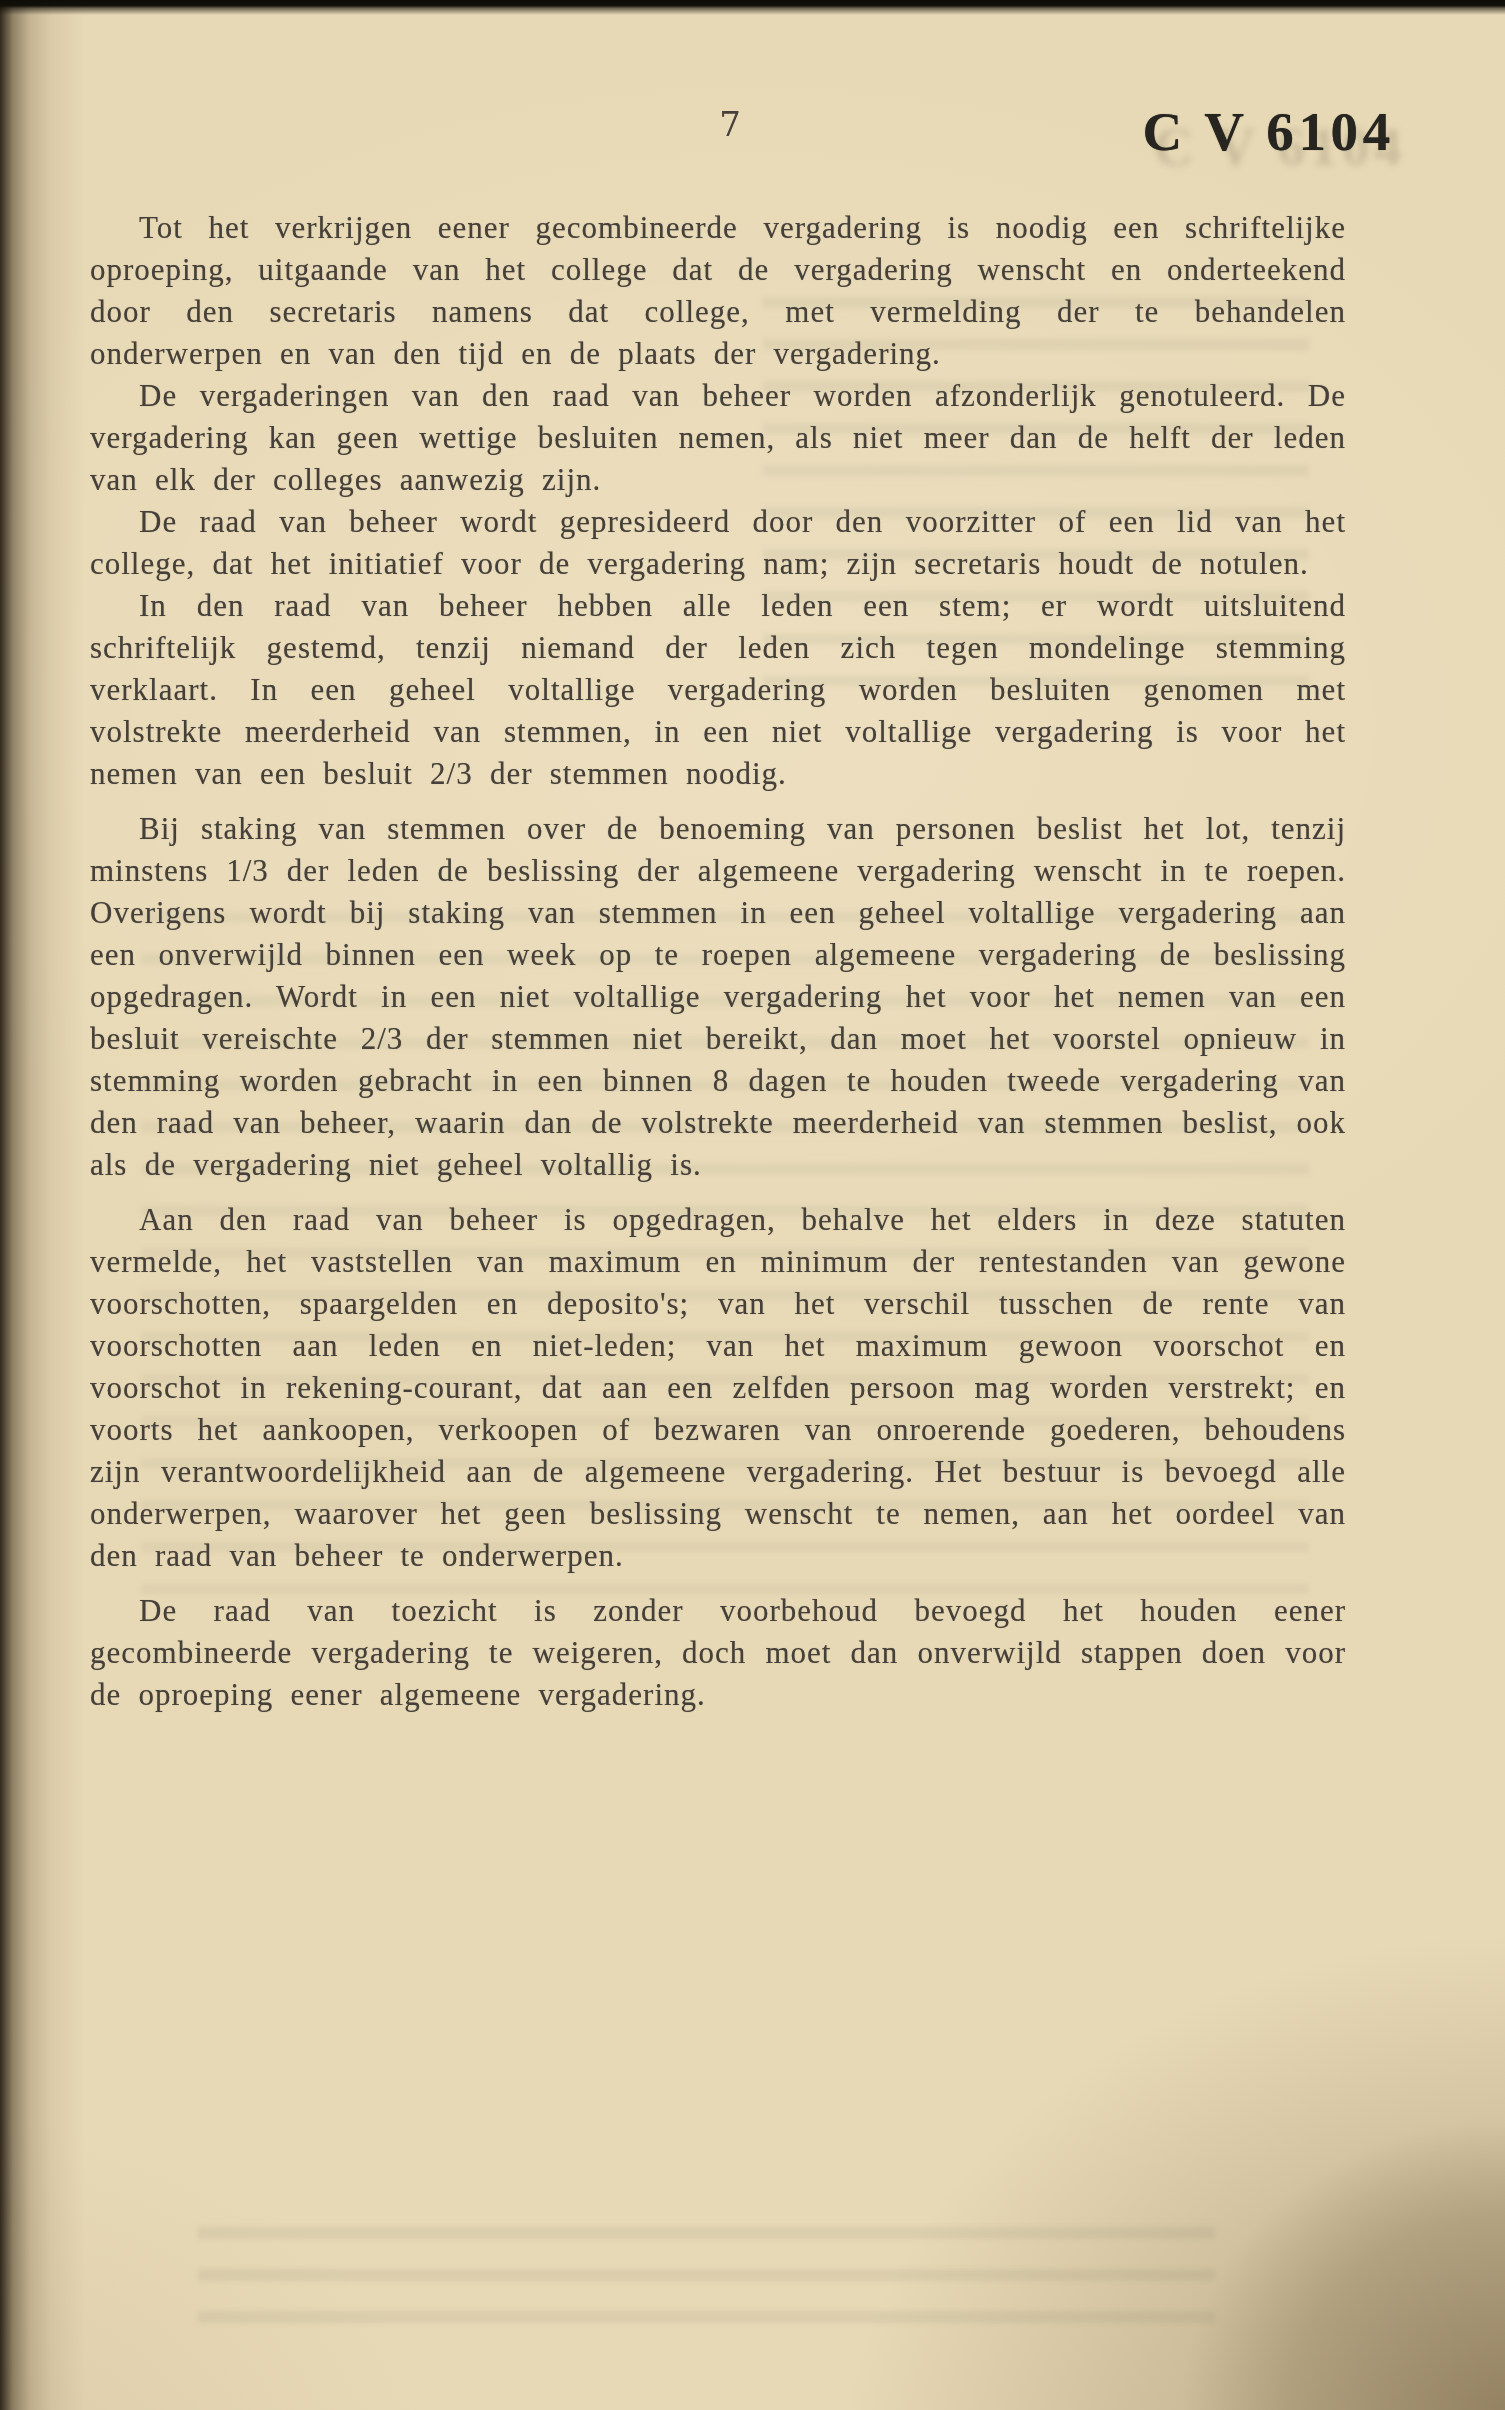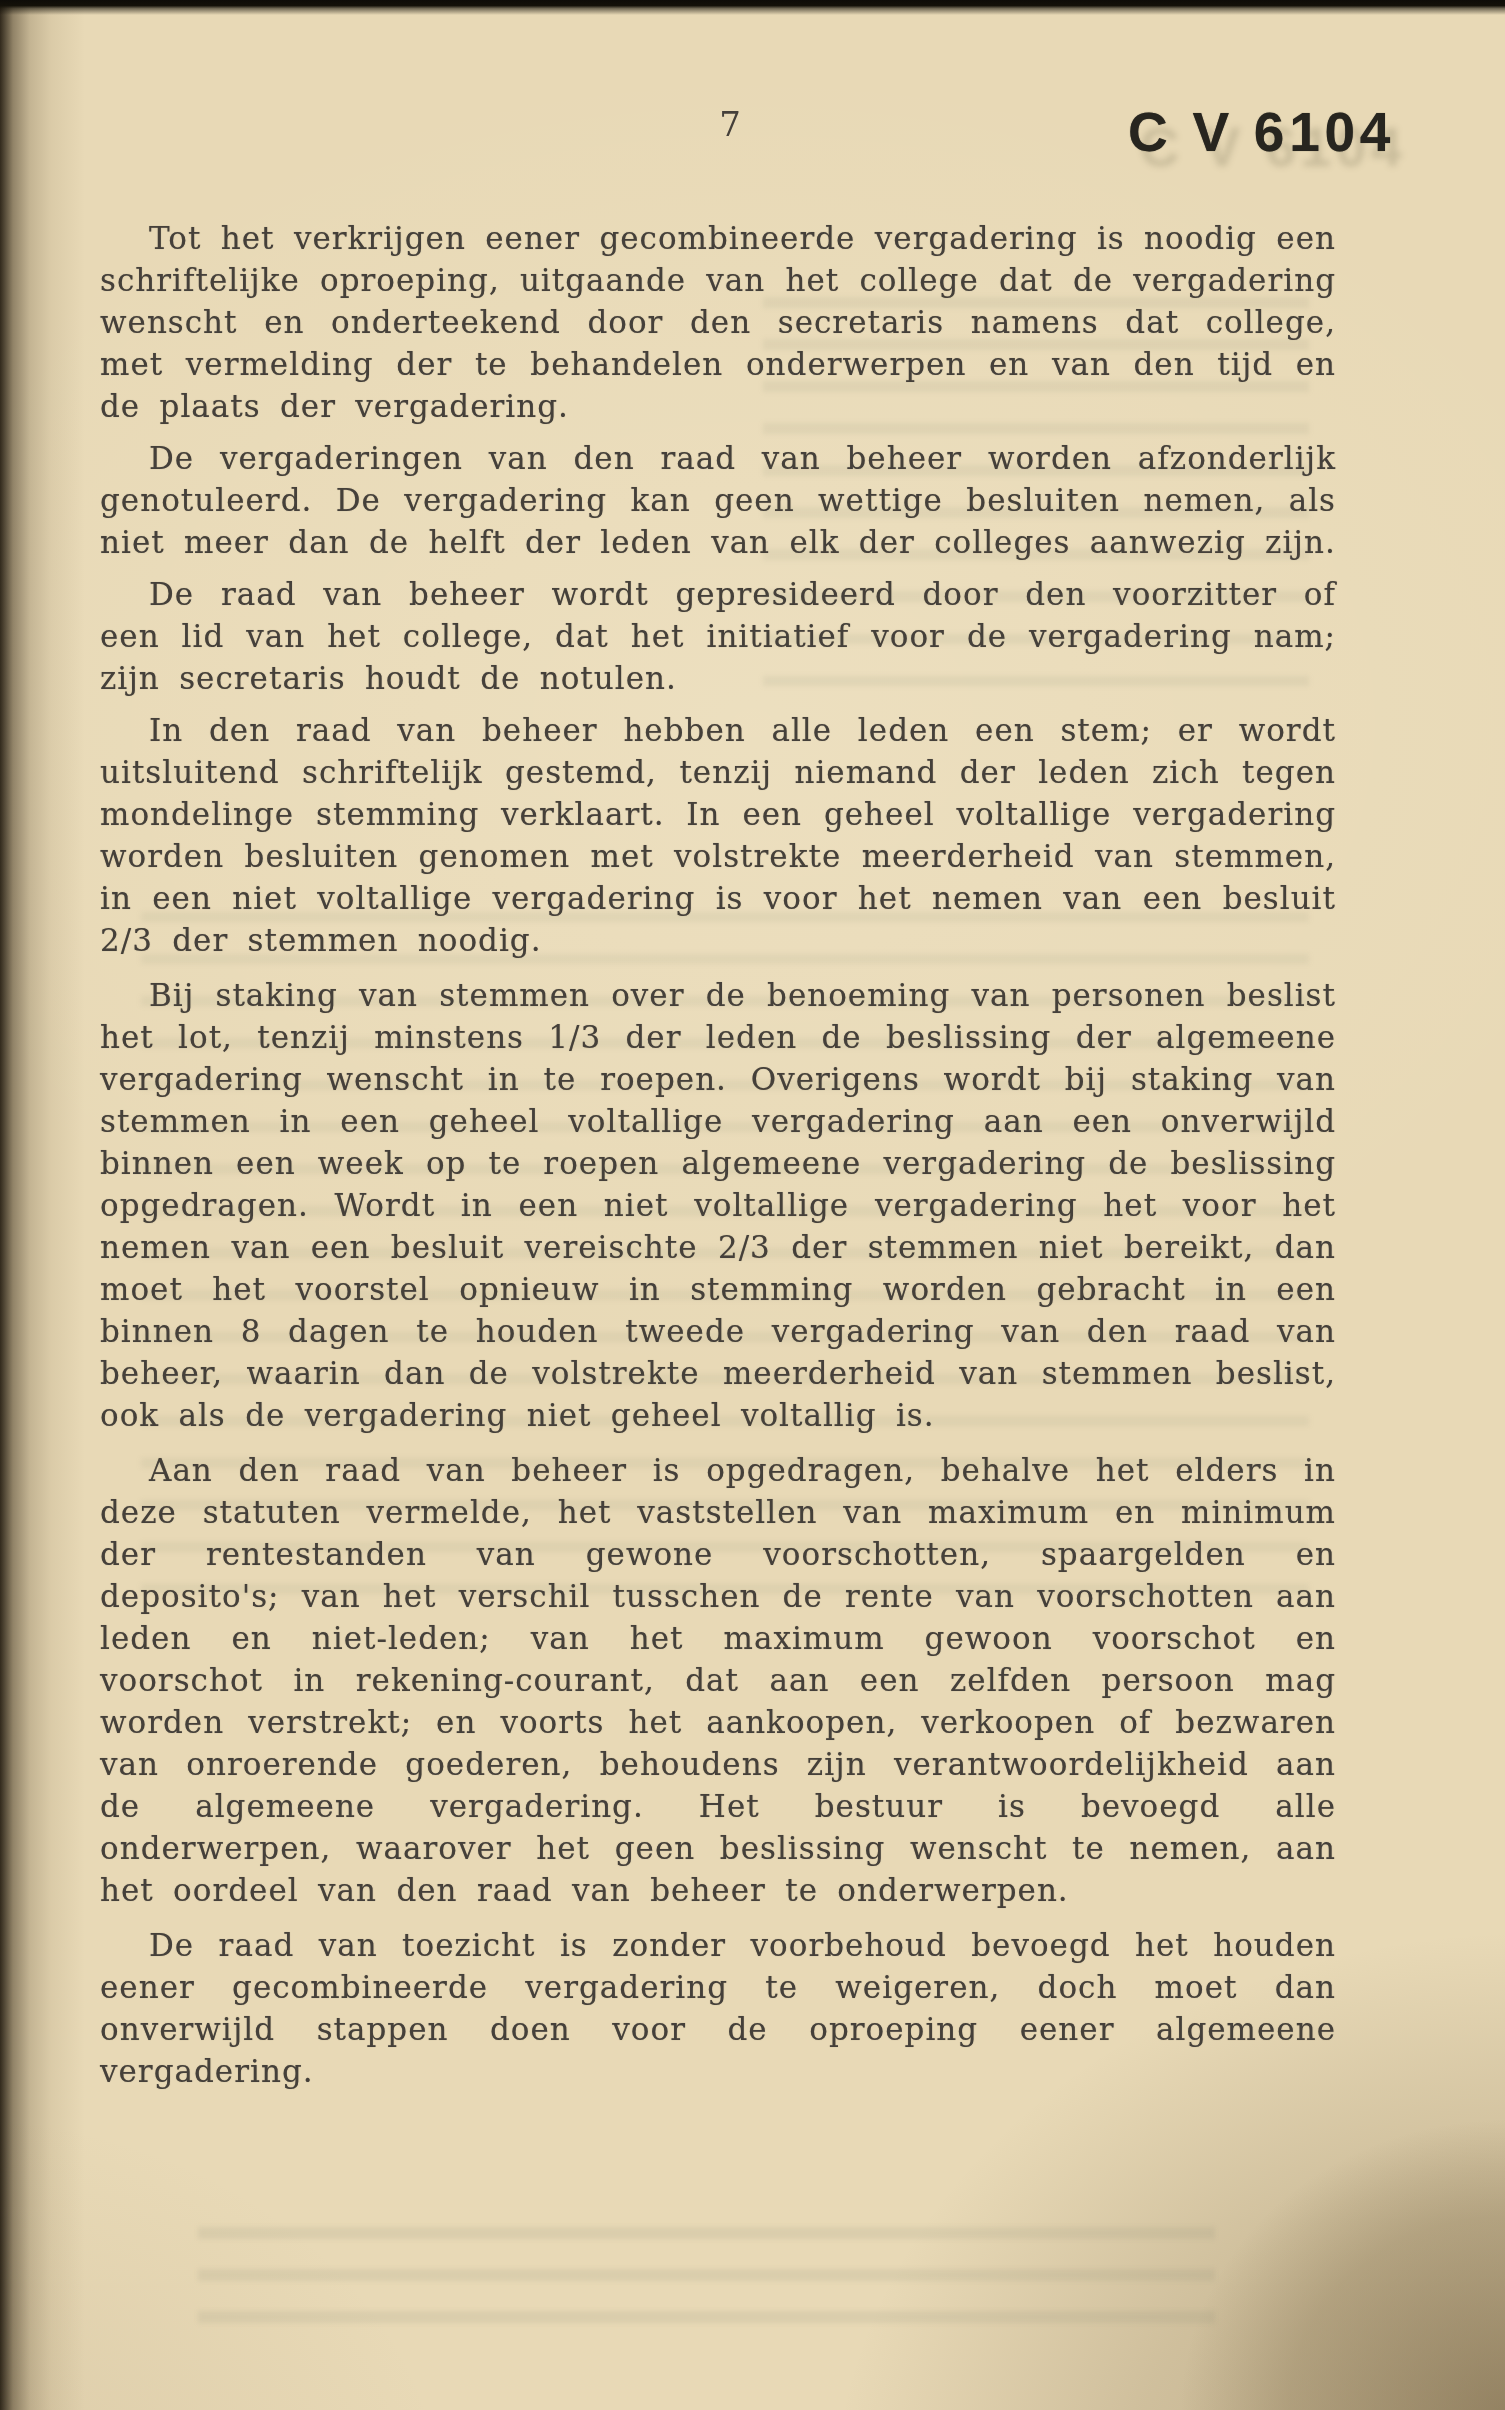--- a/index.html
+++ b/index.html
@@ -69,21 +69,21 @@
     left: 678px; top: 104px;
     width: 104px;
     text-align: center;
     font-size: 34px;
     color: var(--ink, #45403a);
     z-index: 2;
   }
   .stamp {
     position: absolute;
     right: 111px; top: 100px;
-    font-family: Liberation Sans, sans-serif;
+    font-family: Liberation Serif, serif;
     font-weight: bold;
     font-size: 55px;
     letter-spacing: 4.7px;
     color: var(--stamp_ink, #27251f);
     text-shadow: 0 0 0.9px rgba(39,37,31,0.7), 11.3px 15px 6.6px rgba(125,120,90,0.28);
     z-index: 2;
   }
   .body-text {
     position: absolute;
     left: 90px; top: 207px;
@@ -91,22 +91,23 @@
     font-size: 31px;
     line-height: 42px;
     letter-spacing: 1px;
     word-spacing: 8.5px;
     color: var(--ink, #45403a);
     text-align: justify;
     text-shadow: 0 0 0.9px rgba(74,66,55,0.45);
     z-index: 2;
   }
   .body-text p {
-    margin: 10px;
+    margin: 0;
     text-indent: 49px;
+    font-family: Liberation Serif, serif;
   }
   .body-text p.spaced {
     margin-top: 13px;
   }
 </style>
 </head>
 <body>
 
 <div class="page">
   <div class="ghost ghost-1"></div>

